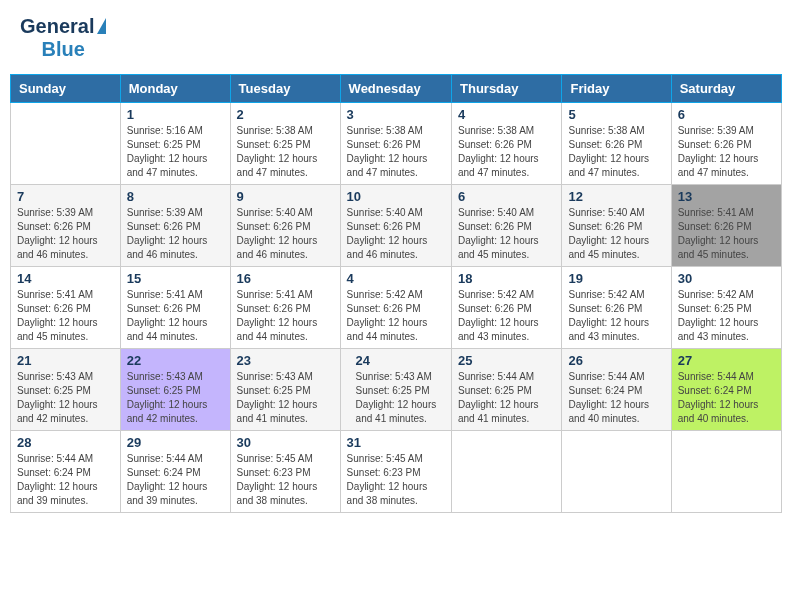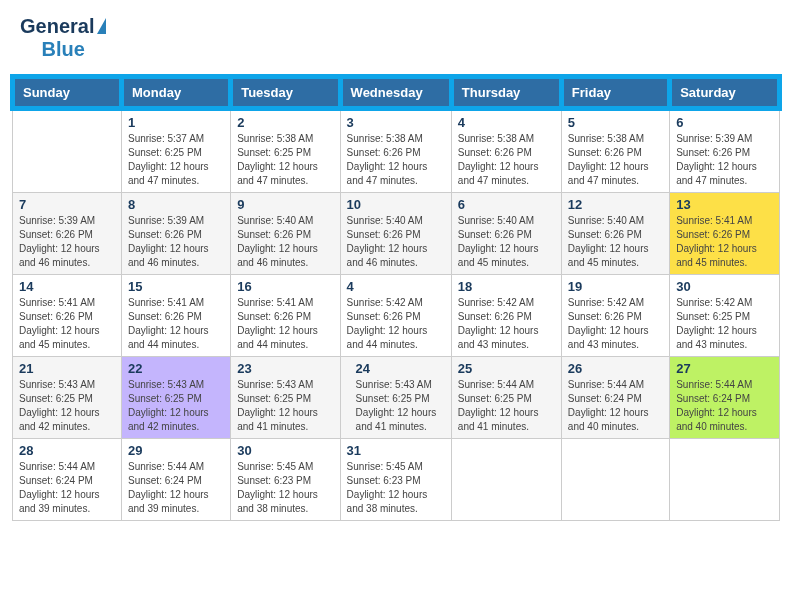--- a/index.html
+++ b/index.html
@@ -44,21 +44,21 @@
       border-collapse: collapse;
       border: 1px solid #ccc;
     }
     .calendar th {
       background-color: #2e6da4;
       color: #fff;
       text-align: left;
       padding: 6px 8px;
       font-size: 13px;
       font-weight: bold;
-      border: 5px solid #0ea5e9;
+      border: 1px solid #0ea5e9;
     }
     .calendar td {
       vertical-align: top;
       padding: 4px 6px;
       border: 1px solid #ccc;
       width: 113px;
       min-height: 80px;
       font-size: 10.5px;
       color: #333;
       background: #fff;
@@ -111,21 +111,21 @@
         <th>Thursday</th>
         <th>Friday</th>
         <th>Saturday</th>
       </tr>
   </thead>
   <tbody id="calendar-body">
   <tr>
         <td class="empty-cell"></td>
         <td>
           <span class="day-number">1</span>
-          <div class="day-info" style="white-space: pre-line;">Sunrise: 5:37 AM
+          <div class="day-info" style="white-space: pre-line;">Sunrise: 5:16 AM
 Sunset: 6:25 PM
 Daylight: 12 hours
 and 47 minutes.</div>
         </td>
         <td>
           <span class="day-number">2</span>
           <div class="day-info" style="white-space: pre-line;">Sunrise: 5:38 AM
 Sunset: 6:25 PM
 Daylight: 12 hours
 and 47 minutes.</div>
@@ -195,21 +195,21 @@
 Daylight: 12 hours
 and 45 minutes.</div>
         </td>
         <td style="background: rgb(245, 245, 245);">
           <span class="day-number">12</span>
           <div class="day-info" style="white-space: pre-line;">Sunrise: 5:40 AM
 Sunset: 6:26 PM
 Daylight: 12 hours
 and 45 minutes.</div>
         </td>
-        <td style="background: #fde047;">
+        <td style="background: #a3a3a3;">
           <span class="day-number">13</span>
           <div class="day-info" style="white-space: pre-line;">Sunrise: 5:41 AM
 Sunset: 6:26 PM
 Daylight: 12 hours
 and 45 minutes.</div>
         </td>
       </tr>
       <tr>
         <td>
           <span class="day-number">14</span>

